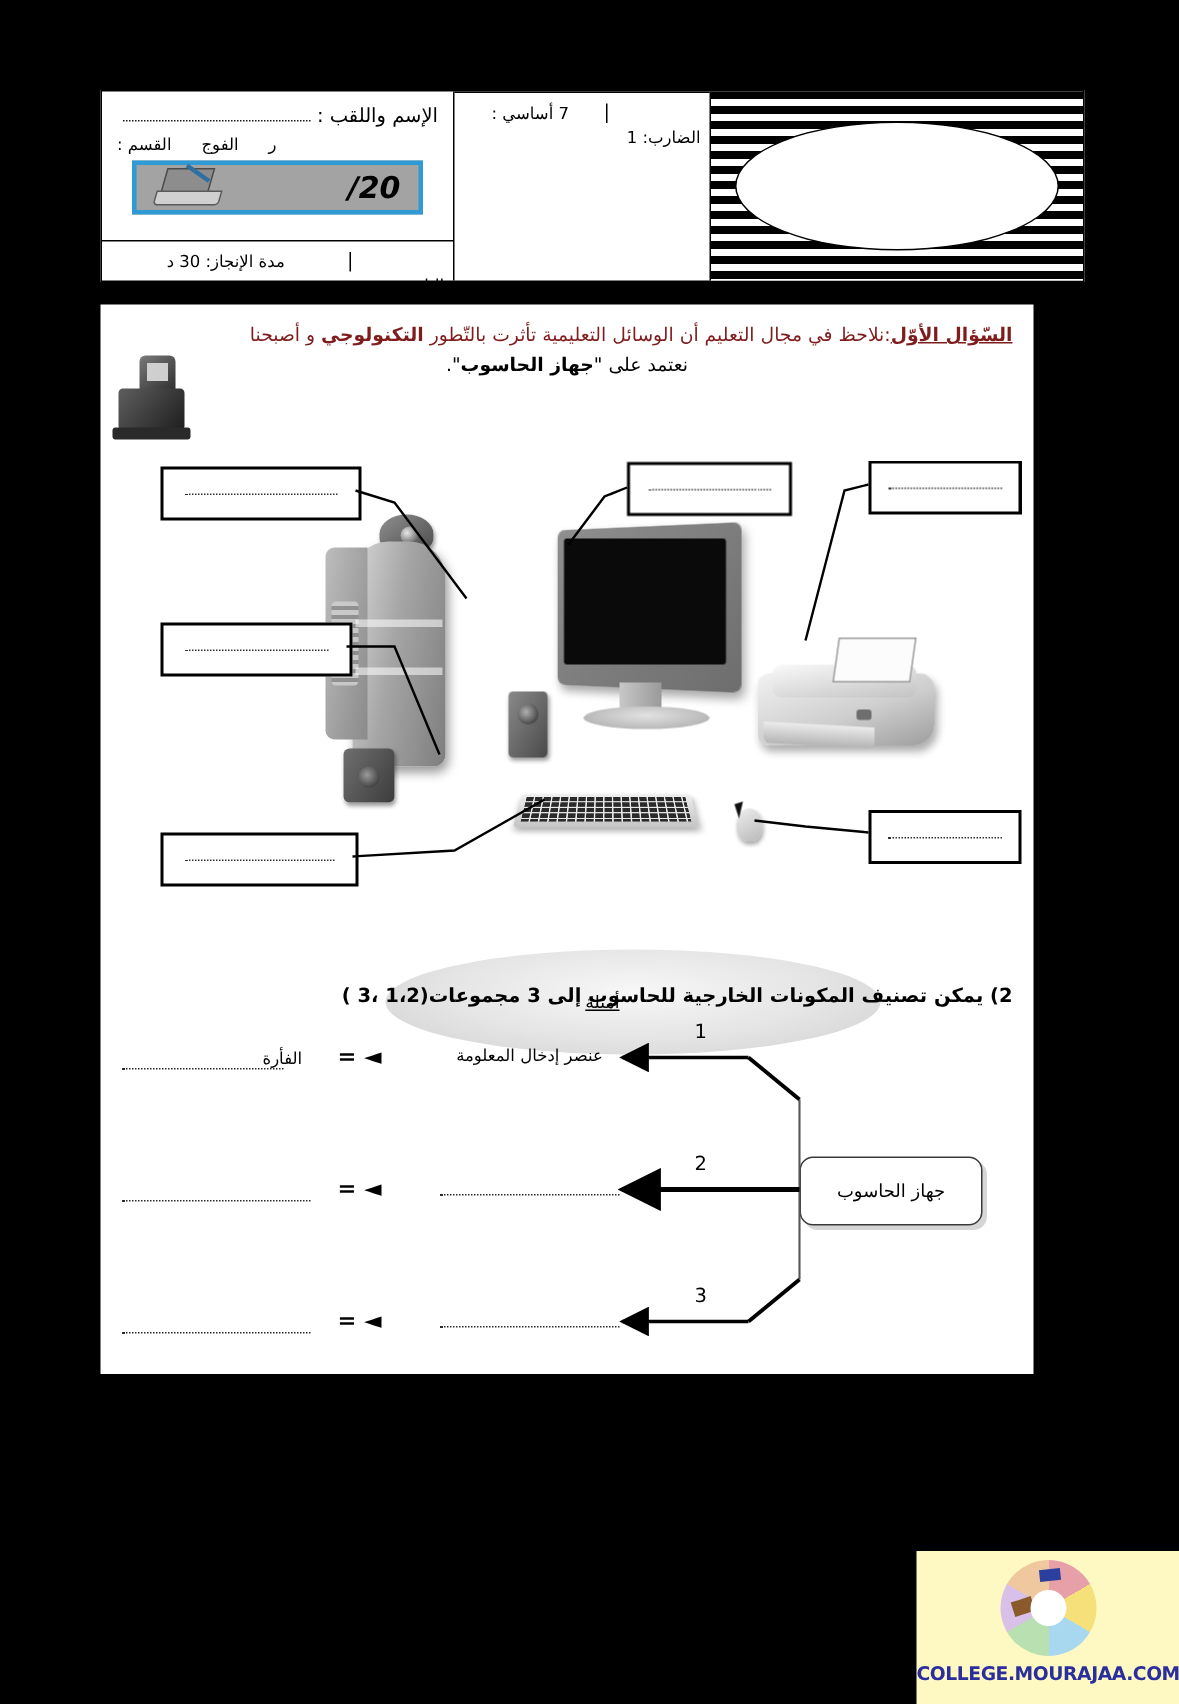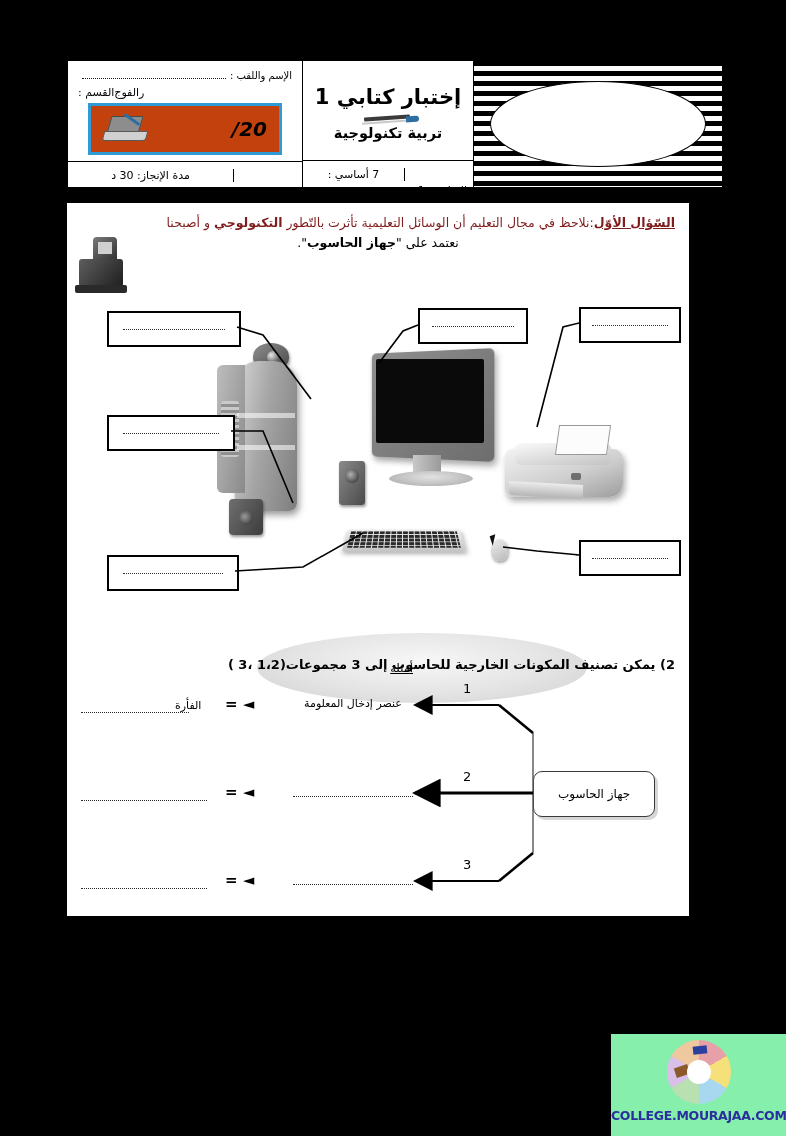--- a/index.html
+++ b/index.html
@@ -37,26 +37,26 @@
   .pen .body{position:absolute;left:8px;top:4px;width:46px;height:4px;background:#3b3b3b;transform:rotate(-4deg);border-radius:1px;}
   .pen .nib{position:absolute;left:50px;top:4px;width:13px;height:6px;background:#2e6fa3;transform:rotate(-4deg);border-radius:0 3px 3px 0;}
   .pen .shadow{position:absolute;left:6px;top:9px;width:50px;height:2px;background:#c9c9c9;transform:rotate(-4deg);}
   .title-sub{font-weight:bold;font-size:14.5px;color:#000;direction:rtl;}
   .hdr-mid-bottom{height:26px;border-top:1px solid #000;display:flex;flex-direction:row-reverse;align-items:center;}
   .cellA{width:62px;text-align:right;padding-right:6px;font-size:11px;direction:rtl;margin-top:32px;}
   .cellB{flex:1;text-align:center;font-size:11px;direction:rtl;border-right:1px solid #000;}
 
   .hdr-left{flex:1;display:flex;flex-direction:column;}
   .hdr-left-top{flex:1;padding:6px 10px 0 10px;direction:rtl;}
-  .ln{display:flex;flex-direction:row;align-items:baseline;font-size:10px;margin-top:3px;}
+  .ln{display:flex;flex-direction:row;align-items:baseline;font-size:13px;margin-top:3px;}
   .ln .lab{white-space:nowrap;direction:rtl;}
   .ln .dots{flex:1;border-bottom:1.5px dotted #1a1a1a;margin:0 4px 2px 4px;height:1px;}
-  .row2{display:flex;flex-direction:row-reverse;font-size:11px;direction:rtl;margin-top:5px;align-items:center;}
+  .row2{display:flex;flex-direction:row-reverse;font-size:11px;direction:rtl;margin-top:5px;gap:20px;align-items:center;}
   .row2 span{white-space:nowrap;}
-  .score-box{margin:4px 10px 6px 10px;height:52px;border:3px solid #2f9ad4;background:#c2410c;
+  .score-box{margin:4px 10px 6px 10px;height:36px;border:3px solid #2f9ad4;background:#a3a3a3;
      display:flex;flex-direction:row-reverse;align-items:center;justify-content:space-between;padding:0 12px;box-sizing:border-box;}
   .score-val{font-size:20px;font-weight:bold;font-style:italic;direction:ltr;}
   .laptop{width:42px;height:26px;position:relative;}
   .laptop .scr{position:absolute;left:6px;top:0;width:30px;height:16px;background:#8d8d8d;border:1px solid #4a4a4a;transform:skewX(-16deg);}
   .laptop .base{position:absolute;left:0;top:15px;width:42px;height:8px;background:#d0d0d0;border:1px solid #5a5a5a;transform:skewX(-16deg);border-radius:0 0 3px 3px;}
   .laptop .penb{position:absolute;left:20px;top:2px;width:18px;height:3px;background:#2e6fa3;transform:rotate(35deg);}
   .hdr-left-bottom{height:26px;border-top:1px solid #000;}
   .hdr-mid-bottom2{display:flex;flex-direction:row-reverse;align-items:center;height:100%;}
 
   
@@ -131,49 +131,40 @@
      display:flex;align-items:center;justify-content:center;font-size:12px;box-shadow:3px 3px 0 rgba(0,0,0,.16);}
   .num{position:absolute;font-size:13px;color:#000;direction:ltr;}
 
   .cat-label{position:absolute;font-size:11px;text-align:center;white-space:nowrap;}
   .cat-dots{position:absolute;border-bottom:1.5px dotted #2b2b2b;height:1px;}
   .eq{position:absolute;font-size:15px;font-weight:bold;direction:ltr;}
   .ex-line{position:absolute;font-size:11px;white-space:nowrap;}
   .ex-dots{position:absolute;border-bottom:1.5px dotted #2b2b2b;height:1px;}
 
   
-  #footer-block{left:611px;top:1034px;width:175px;height:102px;background:#86efac;}
+  #footer-block{left:611px;top:1034px;width:175px;height:102px;background:#fef9c3;}
   .logo-wrap{position:absolute;left:0;right:0;top:2px;height:72px;display:flex;align-items:center;justify-content:center;}
   .logo-ring{position:relative;width:64px;height:64px;border-radius:50%;
      background:conic-gradient(#e8a0a8 0deg 60deg,#f5e07a 60deg 120deg,#a8d8f0 120deg 180deg,#b9e0b0 180deg 240deg,#d8c0e8 240deg 300deg,#f0c8a0 300deg 360deg);}
   .logo-ring:after{content:"";position:absolute;left:20px;top:20px;width:24px;height:24px;border-radius:50%;background:#fff;}
   .logo-cap{position:absolute;left:26px;top:6px;width:14px;height:8px;background:#2b3f9e;transform:rotate(-6deg);}
   .logo-book{position:absolute;left:8px;top:26px;width:14px;height:10px;background:#8a5a2b;transform:rotate(-18deg);}
   .logo-txt{position:absolute;left:0;right:0;top:74px;text-align:center;font-size:12.5px;font-weight:bold;color:#2b2f9e;letter-spacing:-0.3px;font-family:"DejaVu Sans",sans-serif;}
 </style>
 </head>
 <body>
 
 <div class="sheet" id="header-block">
   <div class="hdr-row">
 
     <div class="hdr-deco">
       <div class="oval"></div>
     </div>
 
     <div class="hdr-mid">
-      <div class="hdr-mid-top">
-        <div class="title-main">إختبار كتابي 1</div>
-        <div class="pen">
-          <div class="shadow"></div>
-            <div class="body"></div>
-            <div class="nib"></div>
-        </div>
-        <div class="title-sub">تربية تكنولوجية</div>
-      </div>
       <div class="hdr-mid-bottom">
         <div class="cellA">الضارب: 1</div>
         <div class="cellB">7 أساسي :</div>
       </div>
     </div>
 
     <div class="hdr-left">
       <div class="hdr-left-top">
         <div class="ln">
           <span class="lab">الإسم واللقب :</span>

